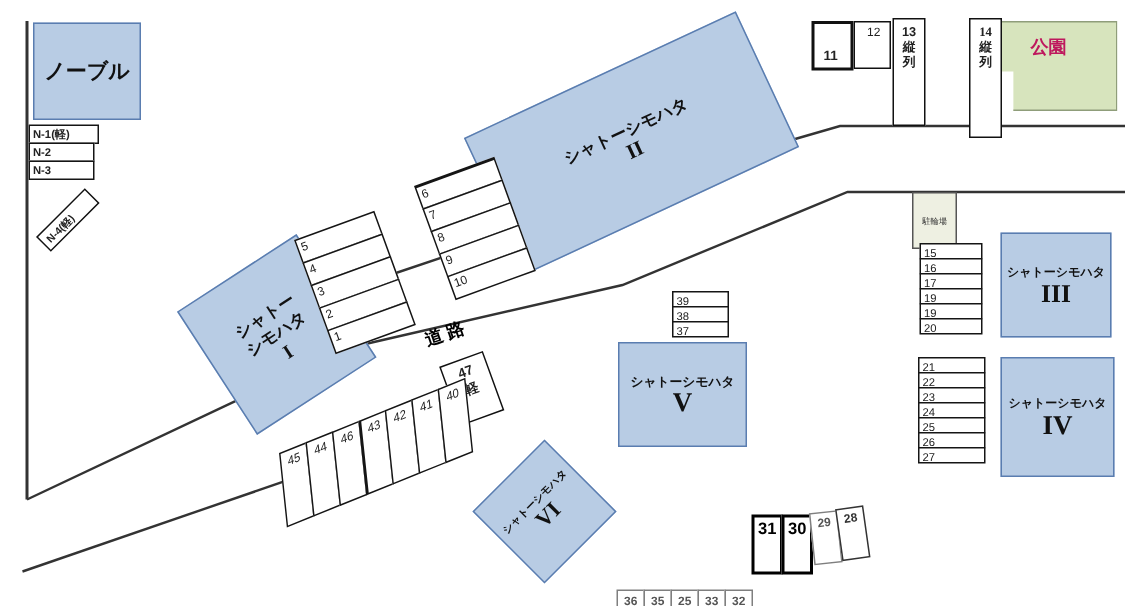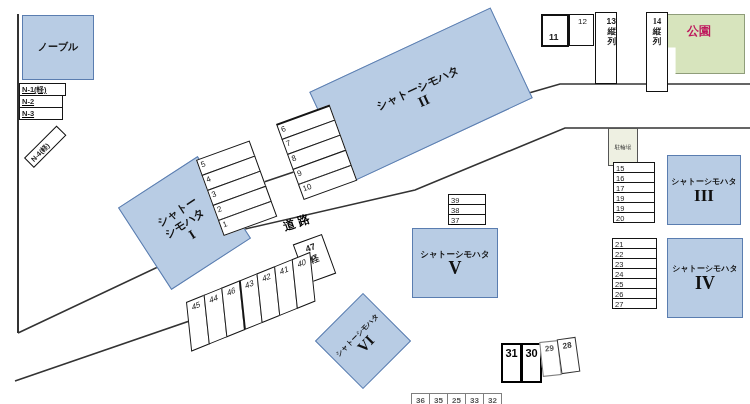--- a/index.html
+++ b/index.html
@@ -12,21 +12,21 @@
   .bname{font-weight:bold;white-space:pre-line;line-height:1.25;}
   .numeral{font-family:"Liberation Serif","DejaVu Serif",serif;font-weight:bold;line-height:1;}
   .park{position:absolute;left:656px;top:14px;width:89px;height:60px;background:#d7e4bd;
         border:1px solid #8f9d7a;box-sizing:border-box;z-index:2;
         clip-path:polygon(0 0,100% 0,100% 100%,22% 100%,22% 56%,0 56%);}
   .park-label{position:absolute;left:30px;top:8px;font-size:12px;font-weight:bold;color:#be185d;text-align:center;}
   .box{position:absolute;box-sizing:border-box;border:1px solid #111;background:#fff;
        color:#222;z-index:3;white-space:pre-line;}
   .sp{box-sizing:border-box;border:1px solid #151515;background:#fff;color:#222;
       font-size:7.5px;padding:1px 0 0 2px;white-space:pre-line;}
-  .vcol{position:absolute;z-index:3;text-decoration:underline;}
+  .vcol{position:absolute;z-index:3;}
   .vcol .sp{width:100%;height:11px;margin-top:-1px;}
   .vcol .sp:first-child{margin-top:0;}
   .rstack{position:absolute;transform-origin:0 0;z-index:3;}
   .rstack .sp{width:57px;height:17px;margin-top:-1px;font-size:8px;}
   .rstack .sp:first-child{margin-top:0;}
   #stack-6-10 .sp:first-child{border-top-width:2px;}
   .tiltrow{position:absolute;display:flex;transform-origin:0 0;z-index:3;}
   .tiltrow .sp{width:20px;height:48px;margin-left:-1px;font-size:8px;text-align:center;padding:2px 0 0 0;}
   .tiltrow .sp:first-child{margin-left:0;}
   .tiltrow .sp:nth-child(4){border-left-width:2px;}
@@ -50,21 +50,21 @@
 <div id="map">
 
   <svg id="roads" width="750" height="404">
     <path d="M18,14 L18,333" stroke="#333" stroke-width="2" fill="none"></path>
     <path d="M18,333 L232,232 L415,190 L565,128 L750,128" stroke="#333" stroke-width="1.6" fill="none"></path>
     <path d="M15,381 L320,276" stroke="#333" stroke-width="1.6" fill="none"></path>
     <path d="M258,184 L522,95 L560,84 L750,84" stroke="#333" stroke-width="1.6" fill="none"></path>
   </svg>
 
   <div class="bldg" style="left:22px;top:15px;width:72px;height:65px;">
-    <span class="bname" style="font-size:10px;">ノーブル</span>
+    <span class="bname" style="font-size:14px;">ノーブル</span>
   </div>
 
   <div class="bldg" style="left:137px;top:174px;width:95px;height:98px;transform:rotate(-33deg);">
     <span class="bname" style="font-size:11px;">シャトー
 シモハタ</span>
     <span class="numeral" style="font-size:13px;">I</span>
   </div>
 
   <div class="bldg" style="left:321px;top:45px;width:200px;height:100px;transform:rotate(-25deg);">
     <span class="bname" style="font-size:11px;">シャトーシモハタ</span>
@@ -94,21 +94,21 @@
   <div class="park">
     <span class="park-label">公園</span>
   </div>
 
   <div class="road-label" style="left:283px;top:214px;">道路</div>
 
   <div class="bike">駐輪場</div>
 
   <div class="box" style="left:541px;top:14px;width:28px;height:33px;border-width:2px;font-size:9px;font-weight:bold;padding:16px 0 0 6px;">11</div>
   <div class="box" style="left:569px;top:14px;width:25px;height:32px;font-size:8px;padding:2px 0 0 8px;">12</div>
-  <div class="box" style="left:595px;top:12px;width:22px;height:72px;font-size:8.5px;font-weight:bold;text-align:right;padding-top:3px;line-height:1.2;">13
+  <div class="box" style="left:595px;top:12px;width:22px;height:72px;font-size:8.5px;font-weight:bold;text-align:center;padding-top:3px;line-height:1.2;">13
 縦
 列</div>
   <div class="box" style="left:646px;top:12px;width:22px;height:80px;font-size:8.5px;font-weight:bold;text-align:center;padding-top:3px;line-height:1.2;font-family:Liberation Serif, serif;">14
 縦
 列</div>
   <div class="box" style="left:299px;top:238px;width:31px;height:42px;border-width:1.5px;transform:rotate(-20deg);font-size:9px;font-weight:bold;text-align:center;padding-top:3px;line-height:1.3;">47
 軽</div>
   <div class="box" style="left:24px;top:158px;width:46px;height:14px;transform:rotate(-45deg);transform-origin:0 0;border-width:1.5px;font-size:7px;font-weight:bold;padding:2px 0 0 3px;">N-4(軽)</div>
 
   <div class="vcol" style="left:19px;top:83px;width:47px;" id="ncol">

